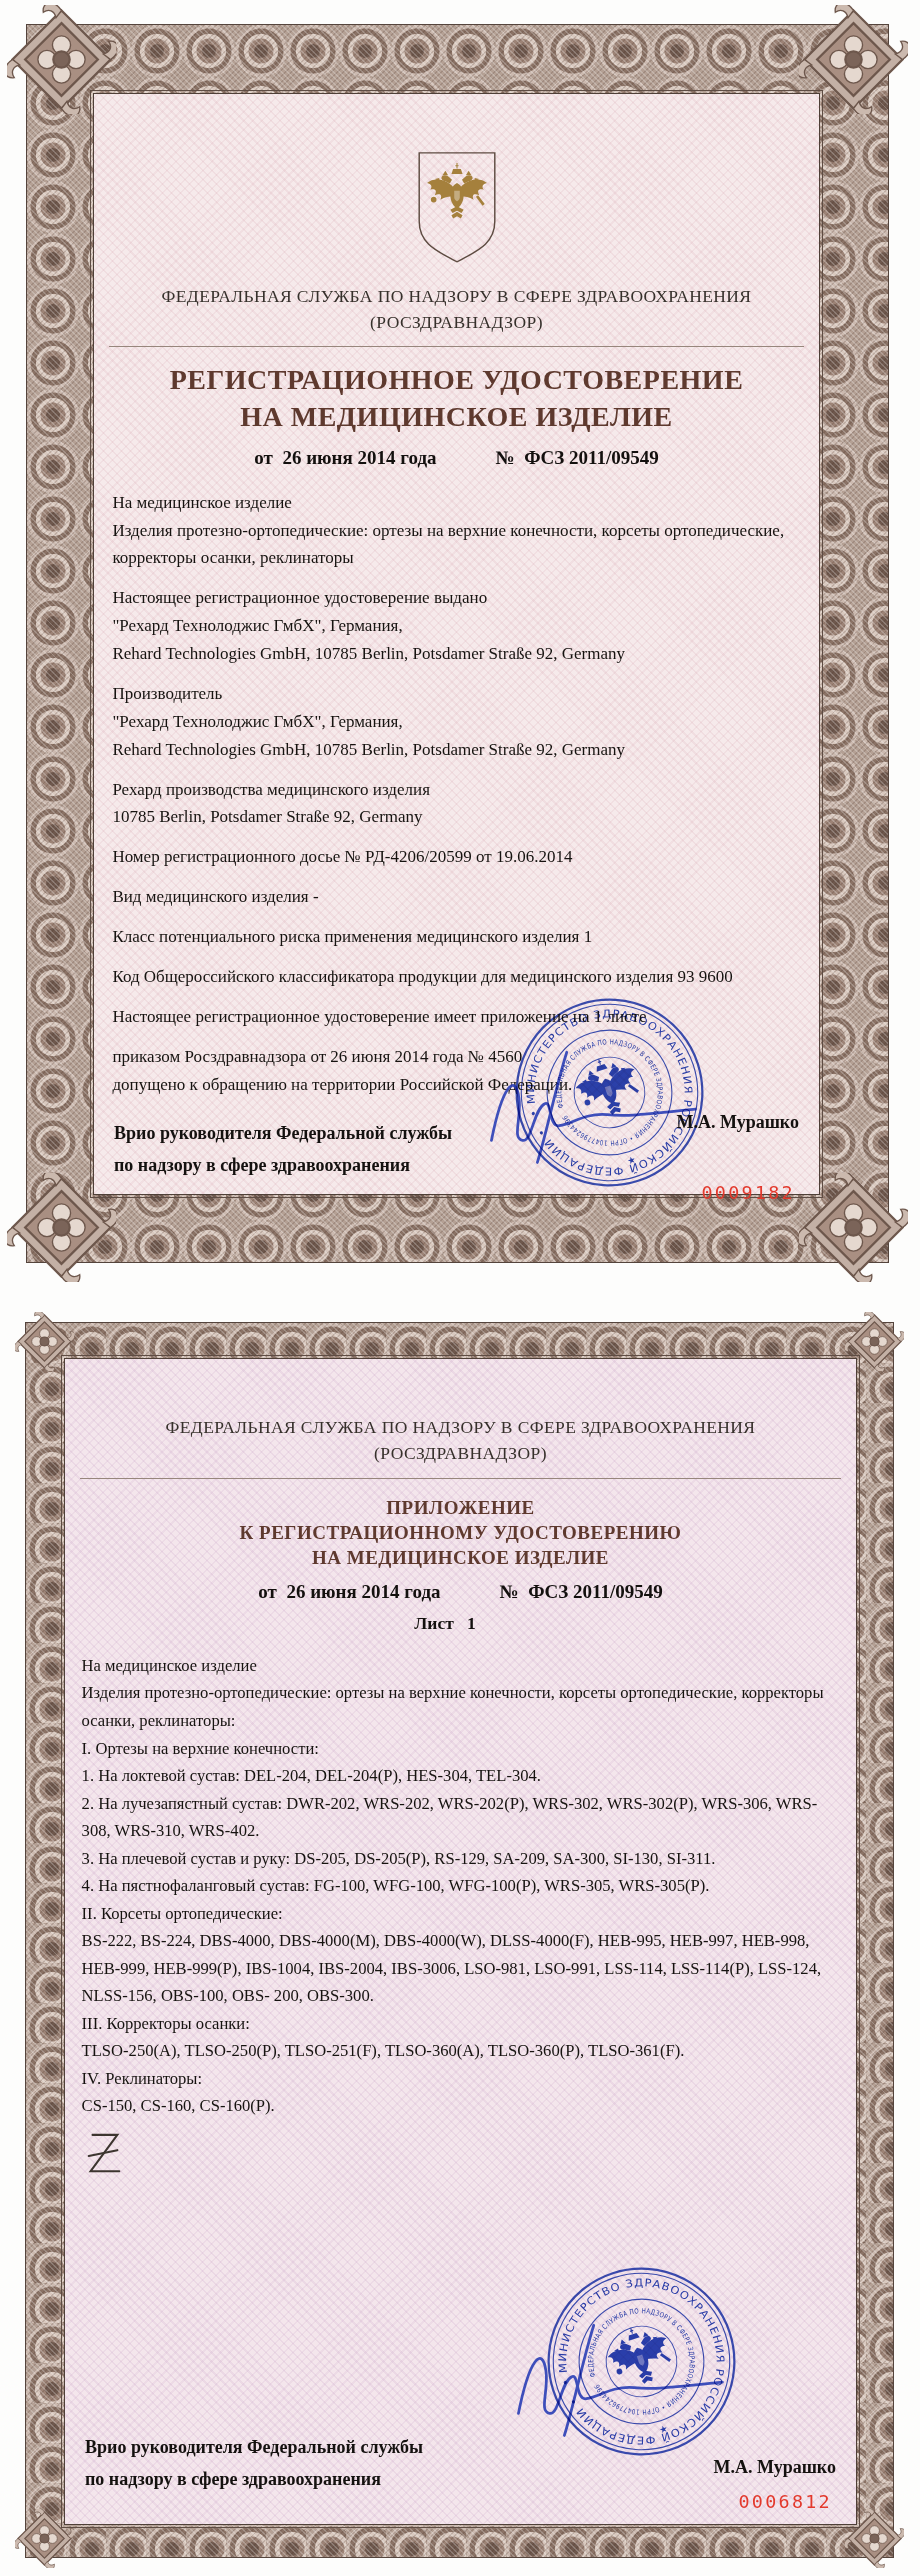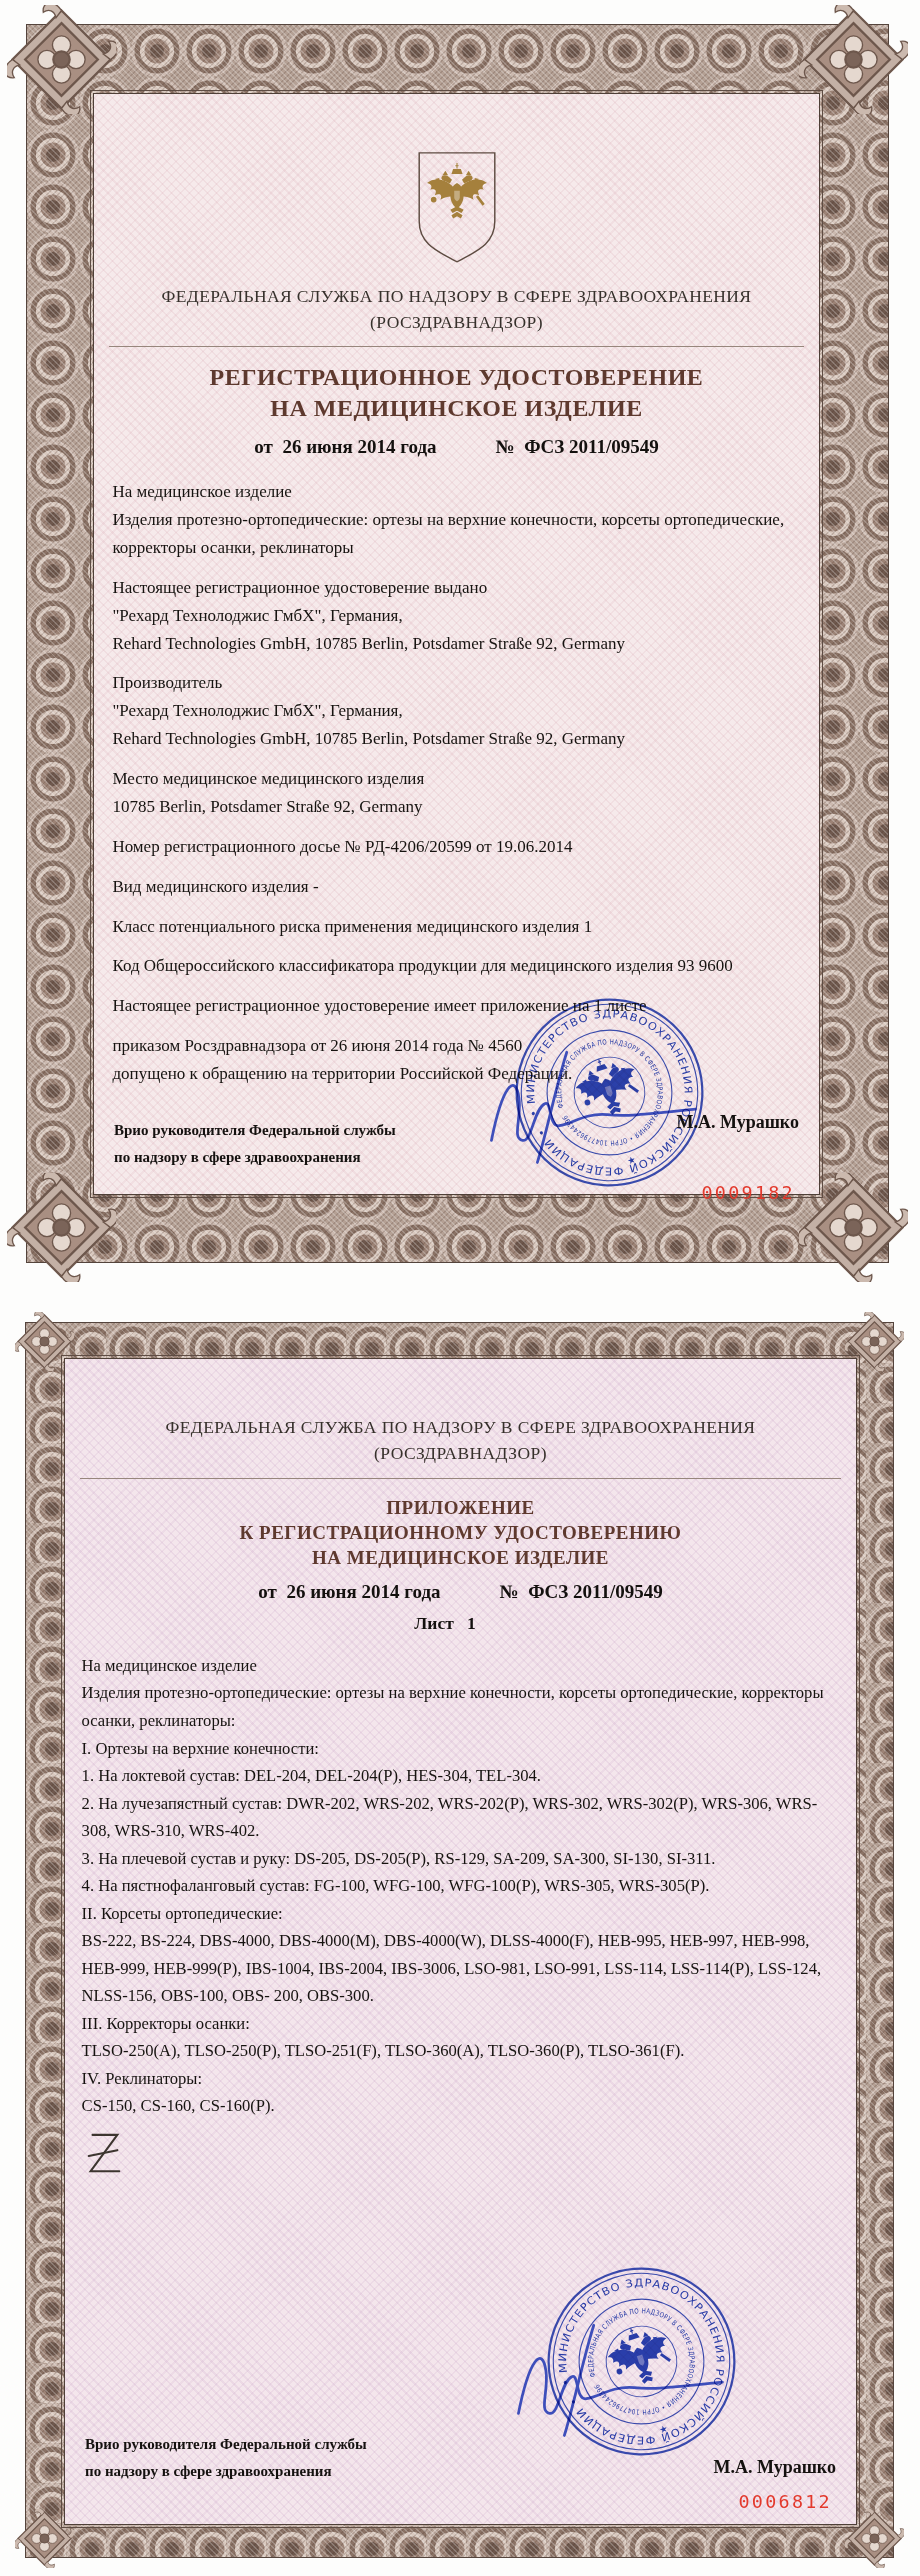--- a/index.html
+++ b/index.html
@@ -44,37 +44,37 @@
   .c-bl { left:-20px; bottom:-20px;} .c-br { right:-20px; bottom:-20px; }
   .doc2 .corner { width:59px; height:59px; }
   .doc2 .c-tl { left:-11px; top:-11px; }   .doc2 .c-tr { right:-11px; top:-11px; }
   .doc2 .c-bl { left:-11px; bottom:-11px;} .doc2 .c-br { right:-11px; bottom:-11px; }
 
   
   .emblem { width:90px; height:120px; margin:52px auto 0; }
   .agency { margin-top:16.6px; text-align:center; font-size:17.5px; line-height:1.5;
             letter-spacing:0.4px; color:#36302b; }
   .rule { margin:11px 14.7px 0; border-top:0.9px solid #97867c; }
-  .title { margin-top:14.7px; text-align:center; font-weight:700; font-size:24px;
+  .title { margin-top:14.7px; text-align:center; font-weight:700; font-size:28px;
            line-height:1.32; letter-spacing:0.5px; color:#5e392e; }
   .doc2 .title { font-size:19px; margin-top:16.6px; }
   .date-row { margin-top:11px; display:flex; justify-content:center; gap:59px;
               font-weight:700; font-size:19px; color:#13100e; }
   .ws { white-space:pre; }
   .sheet-row { margin-top:9.2px; text-align:center; padding-right:31px;
                font-weight:700; font-size:17.5px; color:#13100e; }
 
   .body1 { margin:20px 18.4px 0; font-size:17px; line-height:1.64; color:#161310; }
   .body2 { margin:18.4px 16.6px 0; font-size:16.6px;  line-height:1.66; color:#161310; }
   .b { font-weight:400; }
   .para { margin-top:12px; }
   .zmark { width:42px; height:50px; margin:9.2px 0 0 1.8px; }
 
   
-  .sign-left  { position:absolute; left:20px; font-weight:700; font-size:15px;
+  .sign-left  { position:absolute; left:20px; font-weight:700; font-size:18px;
                 line-height:1.78; color:#14110f; }
   .doc1 .sign-left { top:1023px; }
   .doc2 .sign-left { top:1072px; }
   .signature  { position:absolute; width:258px; height:147px; }
   .doc1 .signature { left:375px; top:938px; }
   .doc2 .signature { left:431px; top:946px; }
   .stamp { position:absolute; width:195px; height:195px; transform:rotate(-18deg);
            mix-blend-mode:multiply; }
   .doc1 .stamp { left:418px; top:901px; }
   .doc2 .stamp { left:479px; top:905px; }
@@ -182,21 +182,21 @@
       <div class="b">Изделия протезно-ортопедические: ортезы на верхние конечности, корсеты ортопедические, корректоры осанки, реклинаторы</div>
 
       <div class="para">Настоящее регистрационное удостоверение выдано</div>
       <div class="b">"Рехард Технолоджис ГмбХ", Германия,</div>
       <div class="b">Rehard Technologies GmbH, 10785 Berlin, Potsdamer Straße 92, Germany</div>
 
       <div class="para">Производитель</div>
       <div class="b">"Рехард Технолоджис ГмбХ", Германия,</div>
       <div class="b">Rehard Technologies GmbH, 10785 Berlin, Potsdamer Straße 92, Germany</div>
 
-      <div class="para">Место медицинское медицинского изделия</div>
+      <div class="para">Рехард производства медицинского изделия</div>
       <div class="b">10785 Berlin, Potsdamer Straße 92, Germany</div>
 
       <div class="para"><span>Номер регистрационного досье </span><span class="b">№ РД-4206/20599 от 19.06.2014</span></div>
 
       <div class="para">Вид медицинского изделия -</div>
 
       <div class="para"><span>Класс потенциального риска применения медицинского изделия </span><span class="b">1</span></div>
 
       <div class="para"><span>Код Общероссийского классификатора продукции для медицинского изделия </span><span class="b">93 9600</span></div>
 

